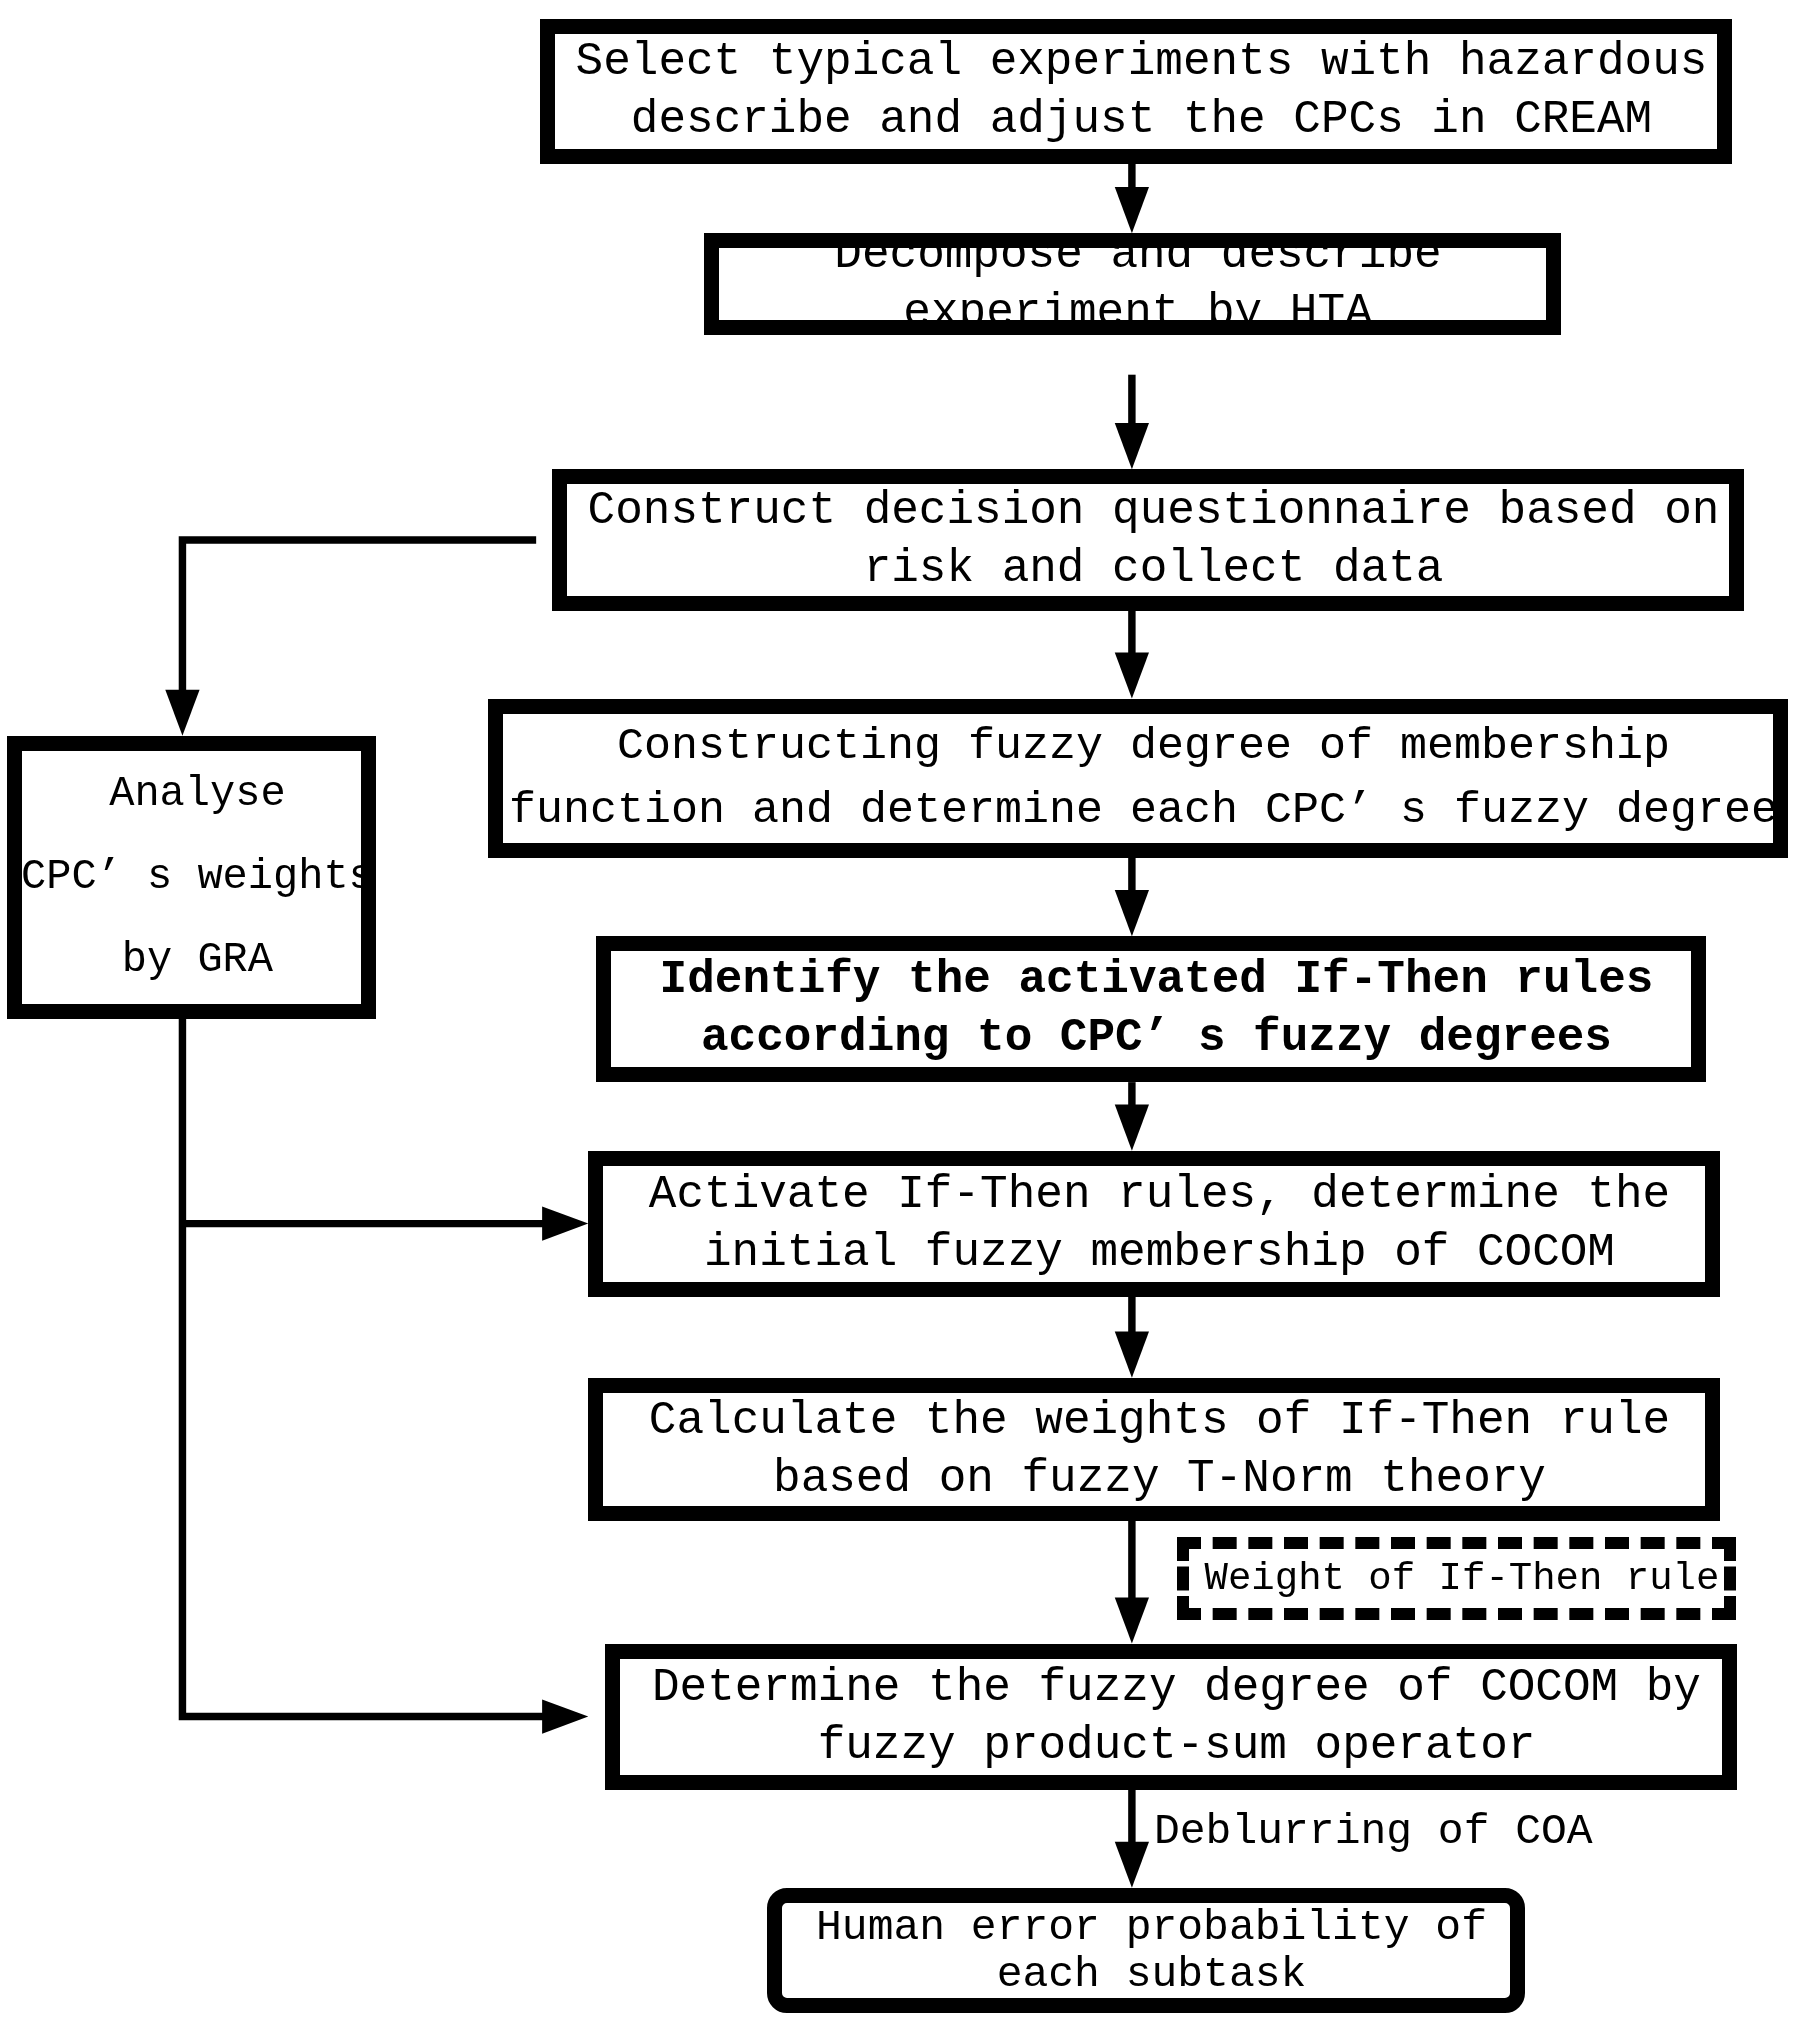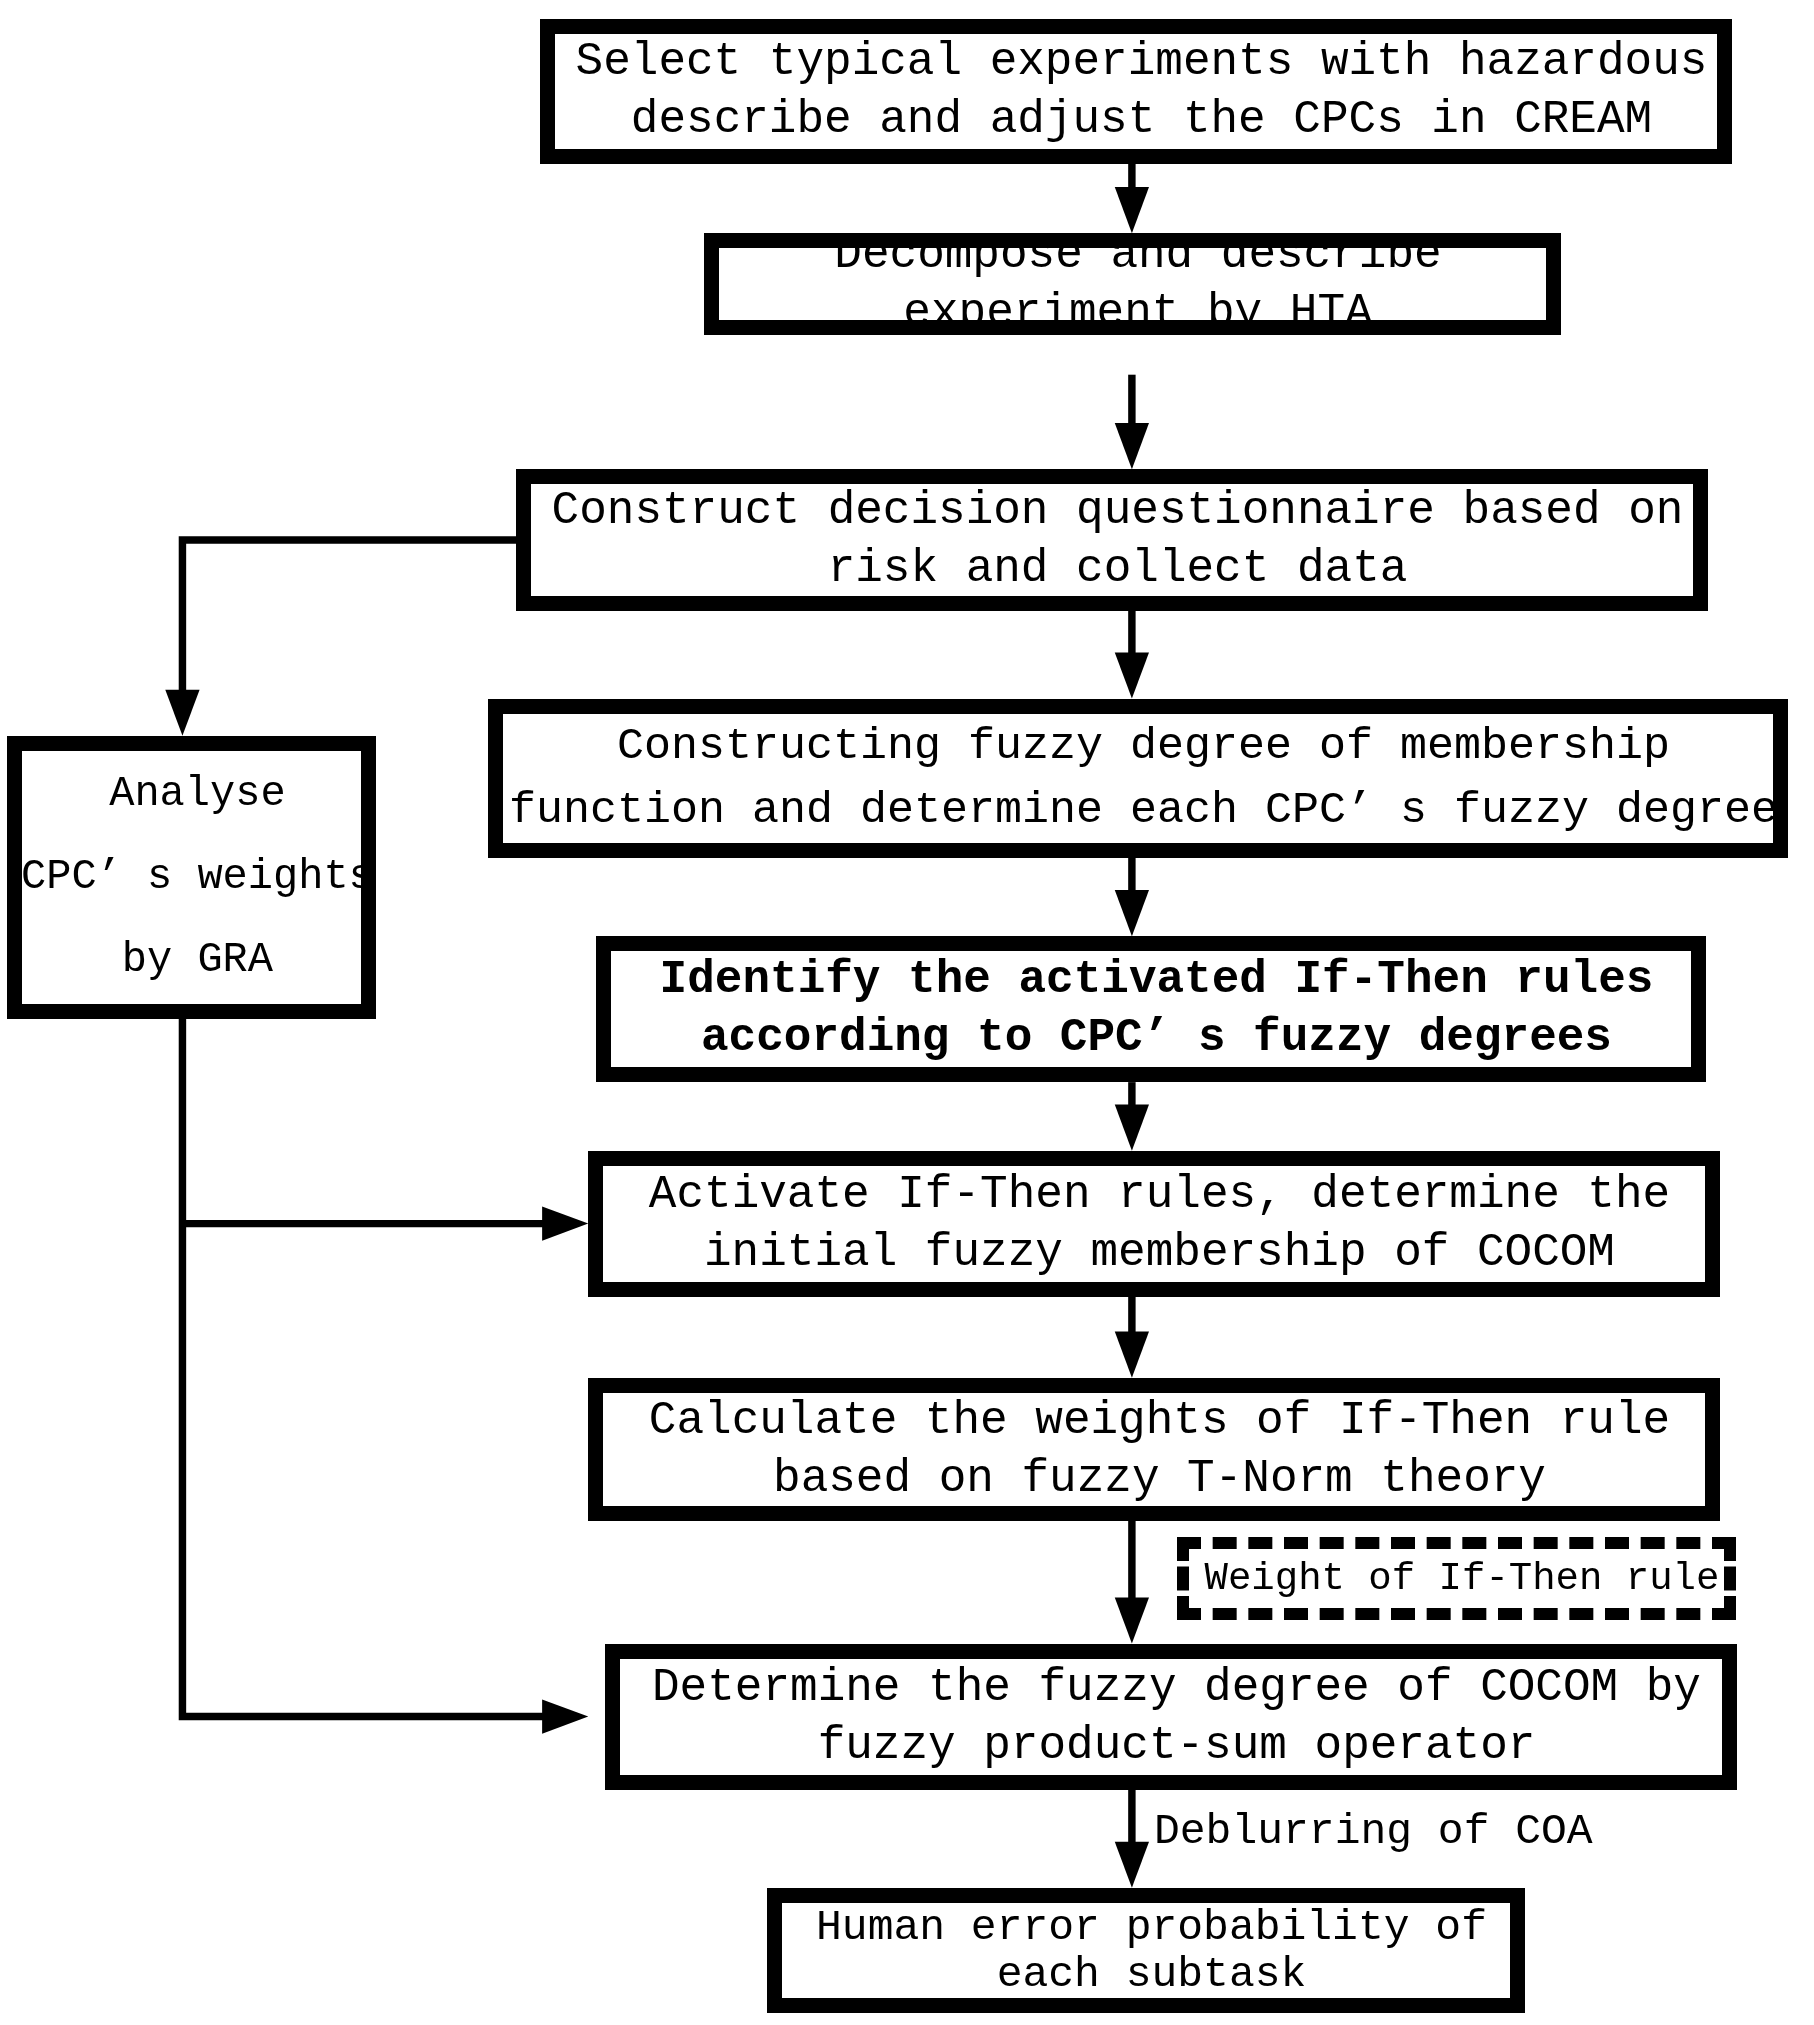--- a/index.html
+++ b/index.html
@@ -35,33 +35,33 @@
     font-size: 46px;
     line-height: 58px;
     white-space: nowrap;
     overflow: hidden;
     padding-left: 11px;
   }
   .ln { display: block; }
 
   #box-select      { left: 540px;  top: 18.6px;   width: 1192px; height: 145px; }
   #box-decompose   { left: 704px;  top: 233px;  width: 857px; height: 102px; }
-  #box-question    { left: 516px;  top: 469px;  width: 1192px; height: 142px; text-align: center; }
+  #box-question    { left: 552px;  top: 469px;  width: 1192px; height: 142px; text-align: center; }
   #box-gra         { left: 7.4px;   top: 736px;  width: 369px;  height: 283px;
                      font-size: 42px; line-height: 83px; }
   #box-membership  { left: 488px;  top: 699px;  width: 1300px; height: 159px;
                      font-size: 45px; line-height: 64px; }
   #box-identify    { left: 596px;  top: 936px; width: 1110px; height: 146px; font-weight: bold; }
   #box-activate    { left: 588px;  top: 1151px; width: 1132px; height: 146px; }
   #box-calculate   { left: 588px;  top: 1378px; width: 1132px; height: 143px; }
   #box-weight-note { left: 1177px; top: 1537px; width: 559px;  height: 83px;
                      border: 12px dashed #000000; font-size: 39px; line-height: 58px; }
   #box-determine   { left: 588px;  top: 1644px; width: 1132px; height: 146px; margin-left: 17px; }
   #box-hep         { left: 767px; top: 1888px; width: 758px; height: 125px;
-                     font-size: 43px; line-height: 47px; }
+                     font-size: 43px; line-height: 47px; border-radius: 20px; }
 
   #label-deblurring {
     position: absolute;
     left: 1154px;
     top: 1805px;
     font-size: 43px;
     line-height: 54px;
     white-space: nowrap;
   }
 </style>

